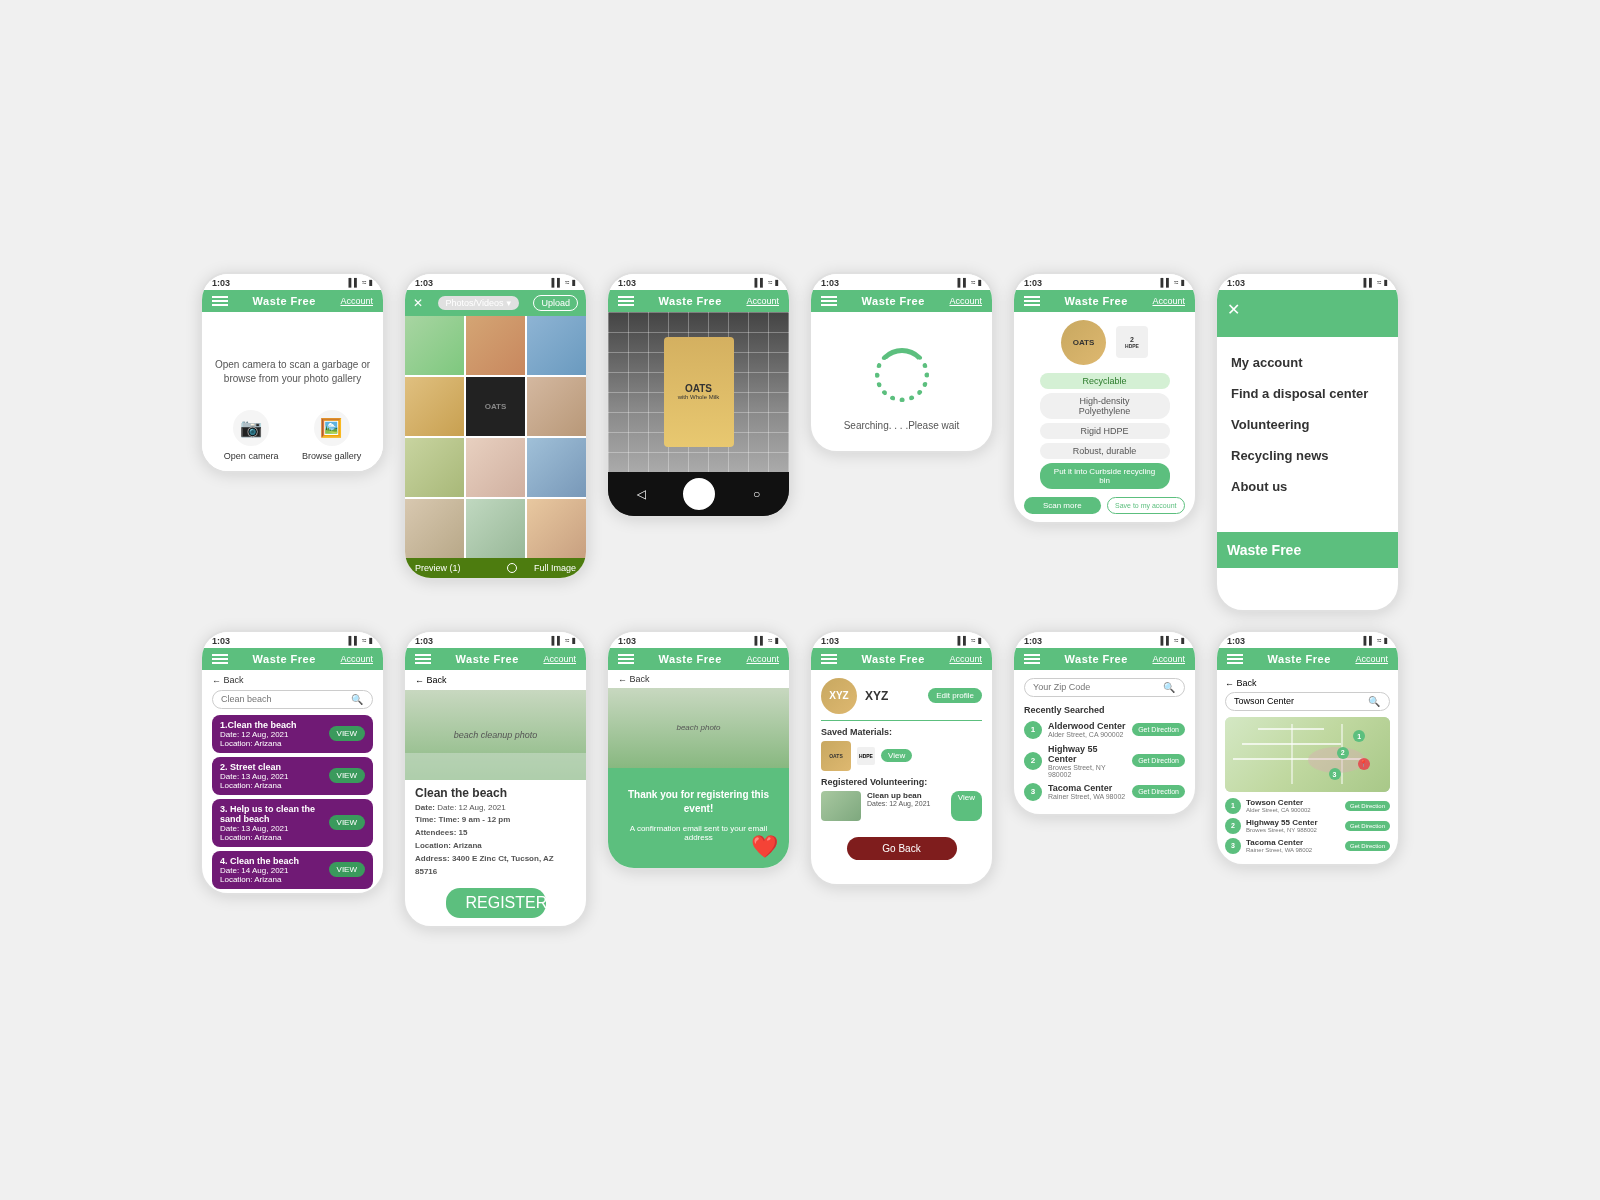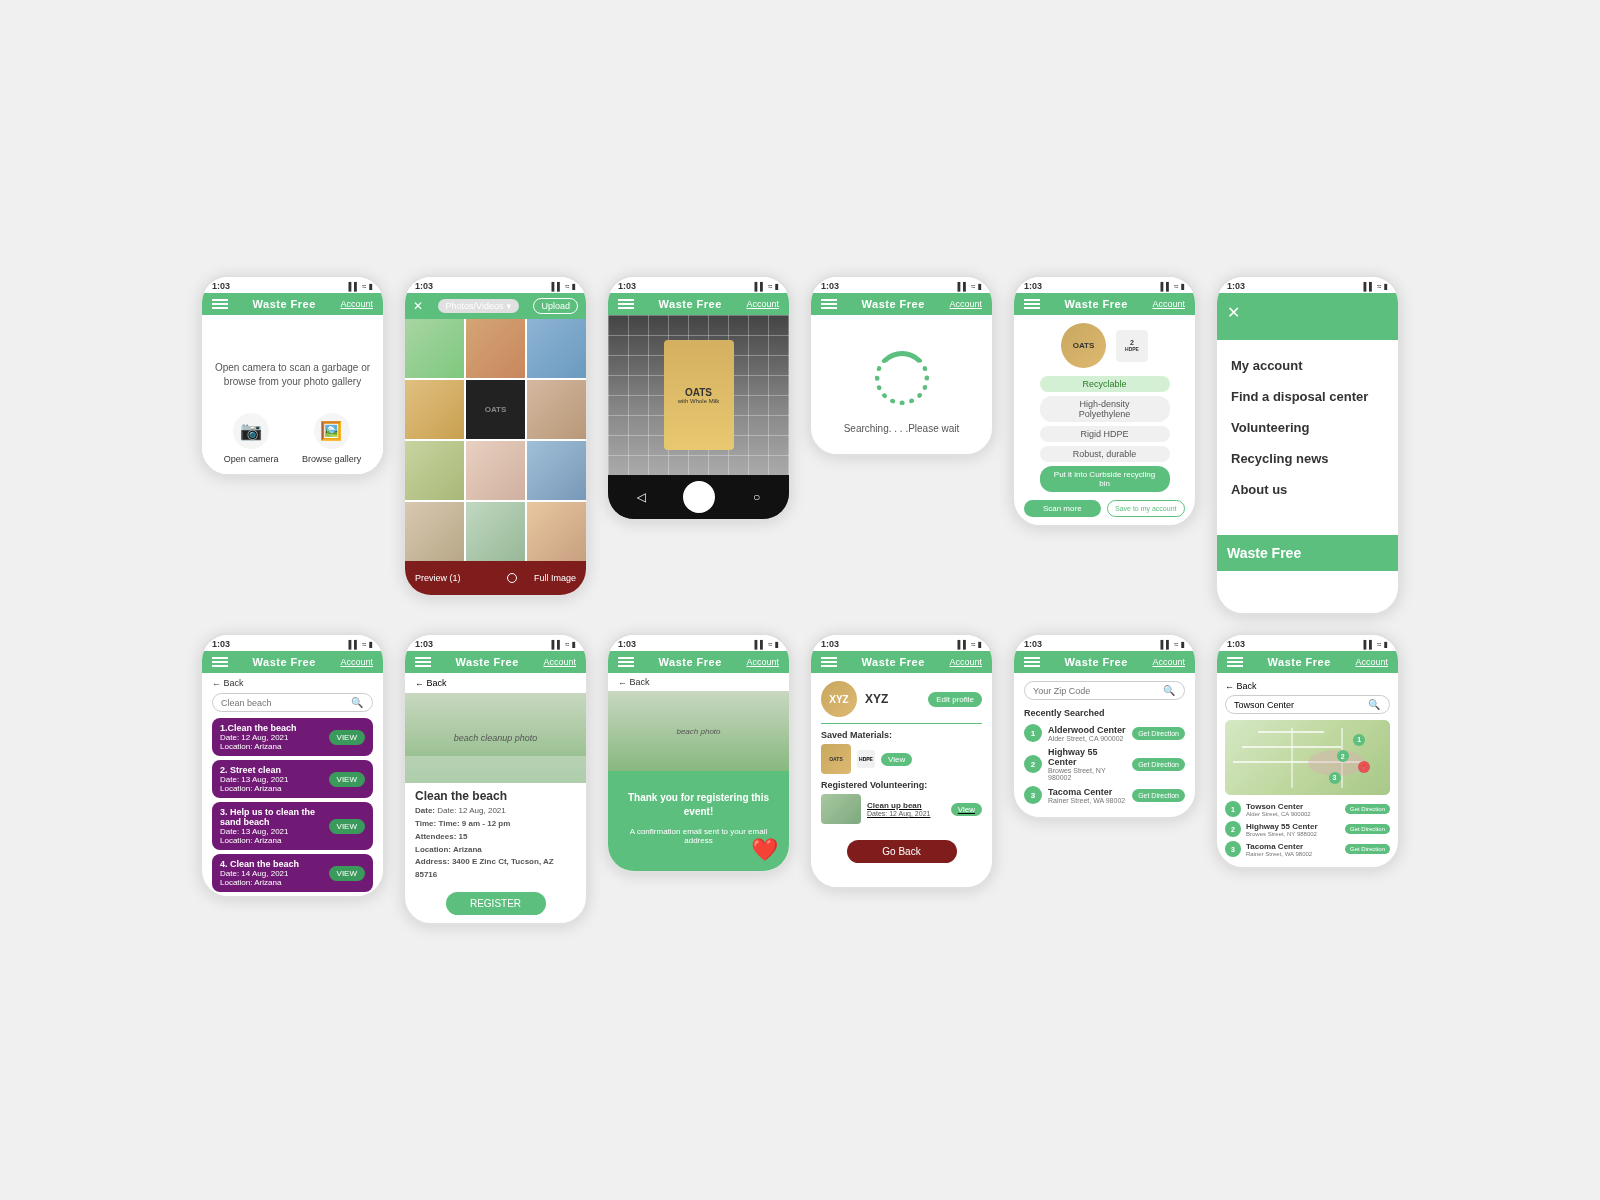--- a/index.html
+++ b/index.html
@@ -82,21 +82,21 @@
     .g3 { background: linear-gradient(135deg, #8eb4d4, #6a9abf); }
     .g4 { background: linear-gradient(135deg, #e0c080, #c8a050); }
     .g5 { background: linear-gradient(135deg, #b0c8e0, #8aaac8); }
     .g6 { background: linear-gradient(135deg, #d4b8a0, #b89878); }
     .g7 { background: linear-gradient(135deg, #c8d4a0, #a8b878); }
     .g8 { background: linear-gradient(135deg, #e8d0c0, #d0b0a0); }
     .g9 { background: linear-gradient(135deg, #a0c0d8, #7898b8); }
     .g10 { background: linear-gradient(135deg, #d8c8b0, #b8a888); }
     .g11 { background: linear-gradient(135deg, #c0d8c0, #98b898); }
     .g12 { background: linear-gradient(135deg, #e8c8a0, #c8a080); }
-    .gallery-footer { background: #7f1d1d; color: #fff; padding: 12px 10px; display: flex; align-items: center; justify-content: space-between; font-size: 9px; }
+    .gallery-footer { background: #4d7c0f; color: #fff; padding: 5px 10px; display: flex; align-items: center; justify-content: space-between; font-size: 9px; }
     .full-image-radio { display: flex; gap: 17px; }
     .radio-circle { width: 10px; height: 10px; border-radius: 50%; border: 1.5px solid #fff; }
 
     
     .camera-screen { background: #000; }
     .camera-screen .cam-controls { background: #111; padding: 6px 10px; display: flex; align-items: center; justify-content: space-around; }
     .cam-btn { width: 28px; height: 28px; border-radius: 50%; border: 2.5px solid #fff; background: transparent; display: flex; align-items: center; justify-content: center; }
     .cam-btn.capture { background: #fff; width: 32px; height: 32px; }
 
     
@@ -125,36 +125,36 @@
     .vol-item-info { font-size: 8px; color: #fff; }
     .vol-item-info .name { font-weight: bold; font-size: 9px; }
     .view-btn { background: #5cbf7e; border: 1.5px solid #fff; border-radius: 8px; color: #fff; font-size: 8px; padding: 3px 8px; cursor: pointer; }
     .view-btn.dark { background: #3a9a5c; border: none; }
 
     
     .vol-detail .event-img { width: 100%; height: 80px; background: linear-gradient(180deg, #a8c8a0, #7ea87e); object-fit: cover; display: flex; align-items: flex-end; justify-content: center; }
     .vol-detail .event-title { font-size: 12px; font-weight: bold; color: #333; padding: 6px 10px 2px; }
     .vol-detail .event-info { font-size: 8px; color: #555; padding: 0 10px 2px; line-height: 1.6; }
     .vol-detail .event-info span { font-weight: bold; }
-    .register-btn { background: #5cbf7e; border-radius: 14px; padding: 6px 20px; font-size: 10px; color: #fff; text-align: center; margin: 8px auto; display: block; width: 100px; cursor: pointer; }
+    .register-btn { background: #5cbf7e; border-radius: 14px; padding: 6px 20px; font-size: 16px; color: #fff; text-align: center; margin: 8px auto; display: block; width: 100px; cursor: pointer; }
     .reg-confirm .confirm-body { background: #5cbf7e; padding: 16px 10px 10px; text-align: center; min-height: 100px; position: relative; }
     .reg-confirm .confirm-text { font-size: 10px; color: #fff; font-weight: bold; line-height: 1.4; }
     .reg-confirm .confirm-sub { font-size: 8px; color: #fff; margin-top: 6px; }
     .heart-badge { font-size: 22px; position: absolute; bottom: 8px; right: 10px; }
 
     
     .account-screen .account-body { padding: 8px 10px; }
     .user-row { display: flex; align-items: center; gap: 8px; margin-bottom: 6px; padding-bottom: 6px; border-bottom: 1.5px solid #5cbf7e; }
     .avatar { width: 36px; height: 36px; border-radius: 50%; background: linear-gradient(135deg, #c8a860, #deb870); overflow: hidden; display: flex; align-items: center; justify-content: center; font-size: 10px; font-weight: bold; color: #fff; }
     .username { font-size: 12px; font-weight: bold; color: #333; }
     .edit-btn { background: #5cbf7e; border-radius: 10px; padding: 3px 8px; font-size: 8px; color: #fff; cursor: pointer; margin-left: auto; }
     .section-title { font-size: 9px; font-weight: bold; color: #333; margin: 6px 0 4px; }
     .saved-item { display: flex; align-items: center; gap: 6px; margin-bottom: 4px; }
     .saved-img { width: 30px; height: 30px; border-radius: 4px; background: linear-gradient(135deg, #c8a860, #deb870); display: flex; align-items: center; justify-content: center; font-size: 6px; }
-    .vol-reg-item { display: flex; align-items: center; gap: 6px; margin-bottom: 4px; text-decoration: underline; }
+    .vol-reg-item { display: flex; gap: 6px; margin-bottom: 4px; }
     .vol-reg-img { width: 40px; height: 30px; border-radius: 4px; background: linear-gradient(135deg, #a8c8a0, #7ea87e); }
     .vol-reg-info { font-size: 7px; color: #555; flex: 1; }
     .vol-reg-info .name { font-size: 8px; font-weight: bold; color: #333; }
     .view-btn-sm { background: #5cbf7e; border-radius: 8px; padding: 2px 7px; font-size: 8px; color: #fff; cursor: pointer; }
     .goback-btn { background: #7f1d1d; border-radius: 14px; padding: 6px 20px; font-size: 10px; color: #fff; text-align: center; margin: 16px auto; display: block; width: 110px; cursor: pointer; }
 
     
     .disposal-screen .disposal-body { padding: 8px 10px; }
     .zip-bar { display: flex; align-items: center; border: 1px solid #ccc; border-radius: 14px; padding: 3px 8px; margin-bottom: 8px; }
     .zip-bar input { border: none; outline: none; font-size: 9px; flex: 1; background: transparent; }

